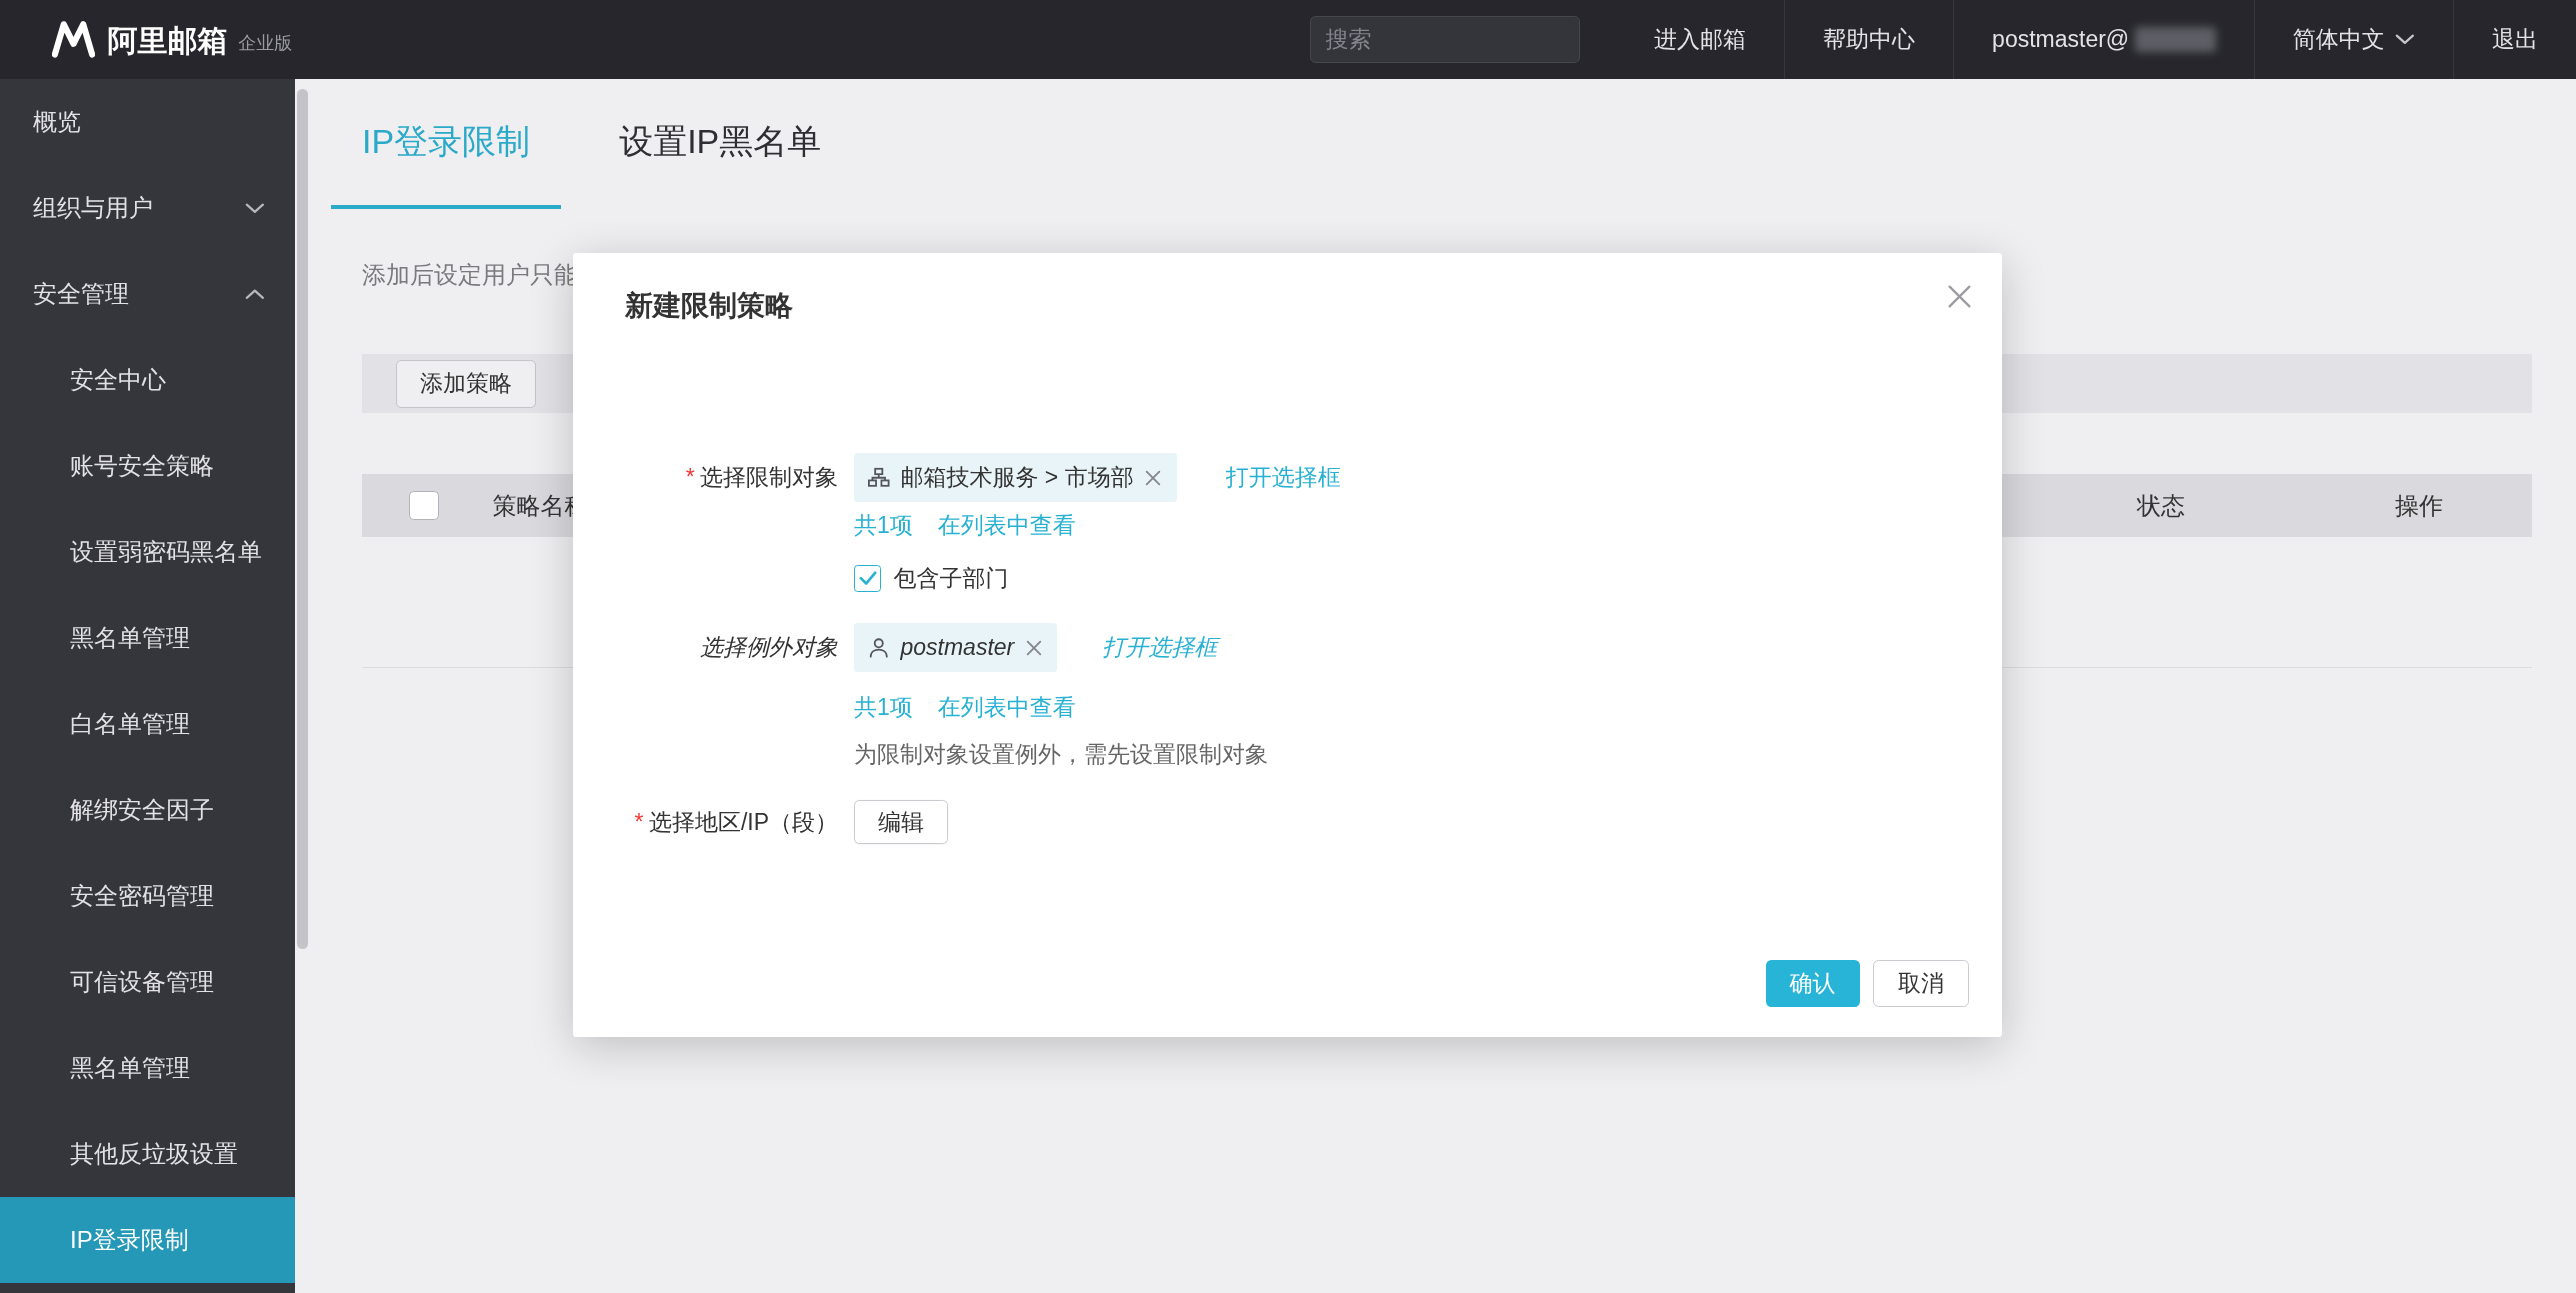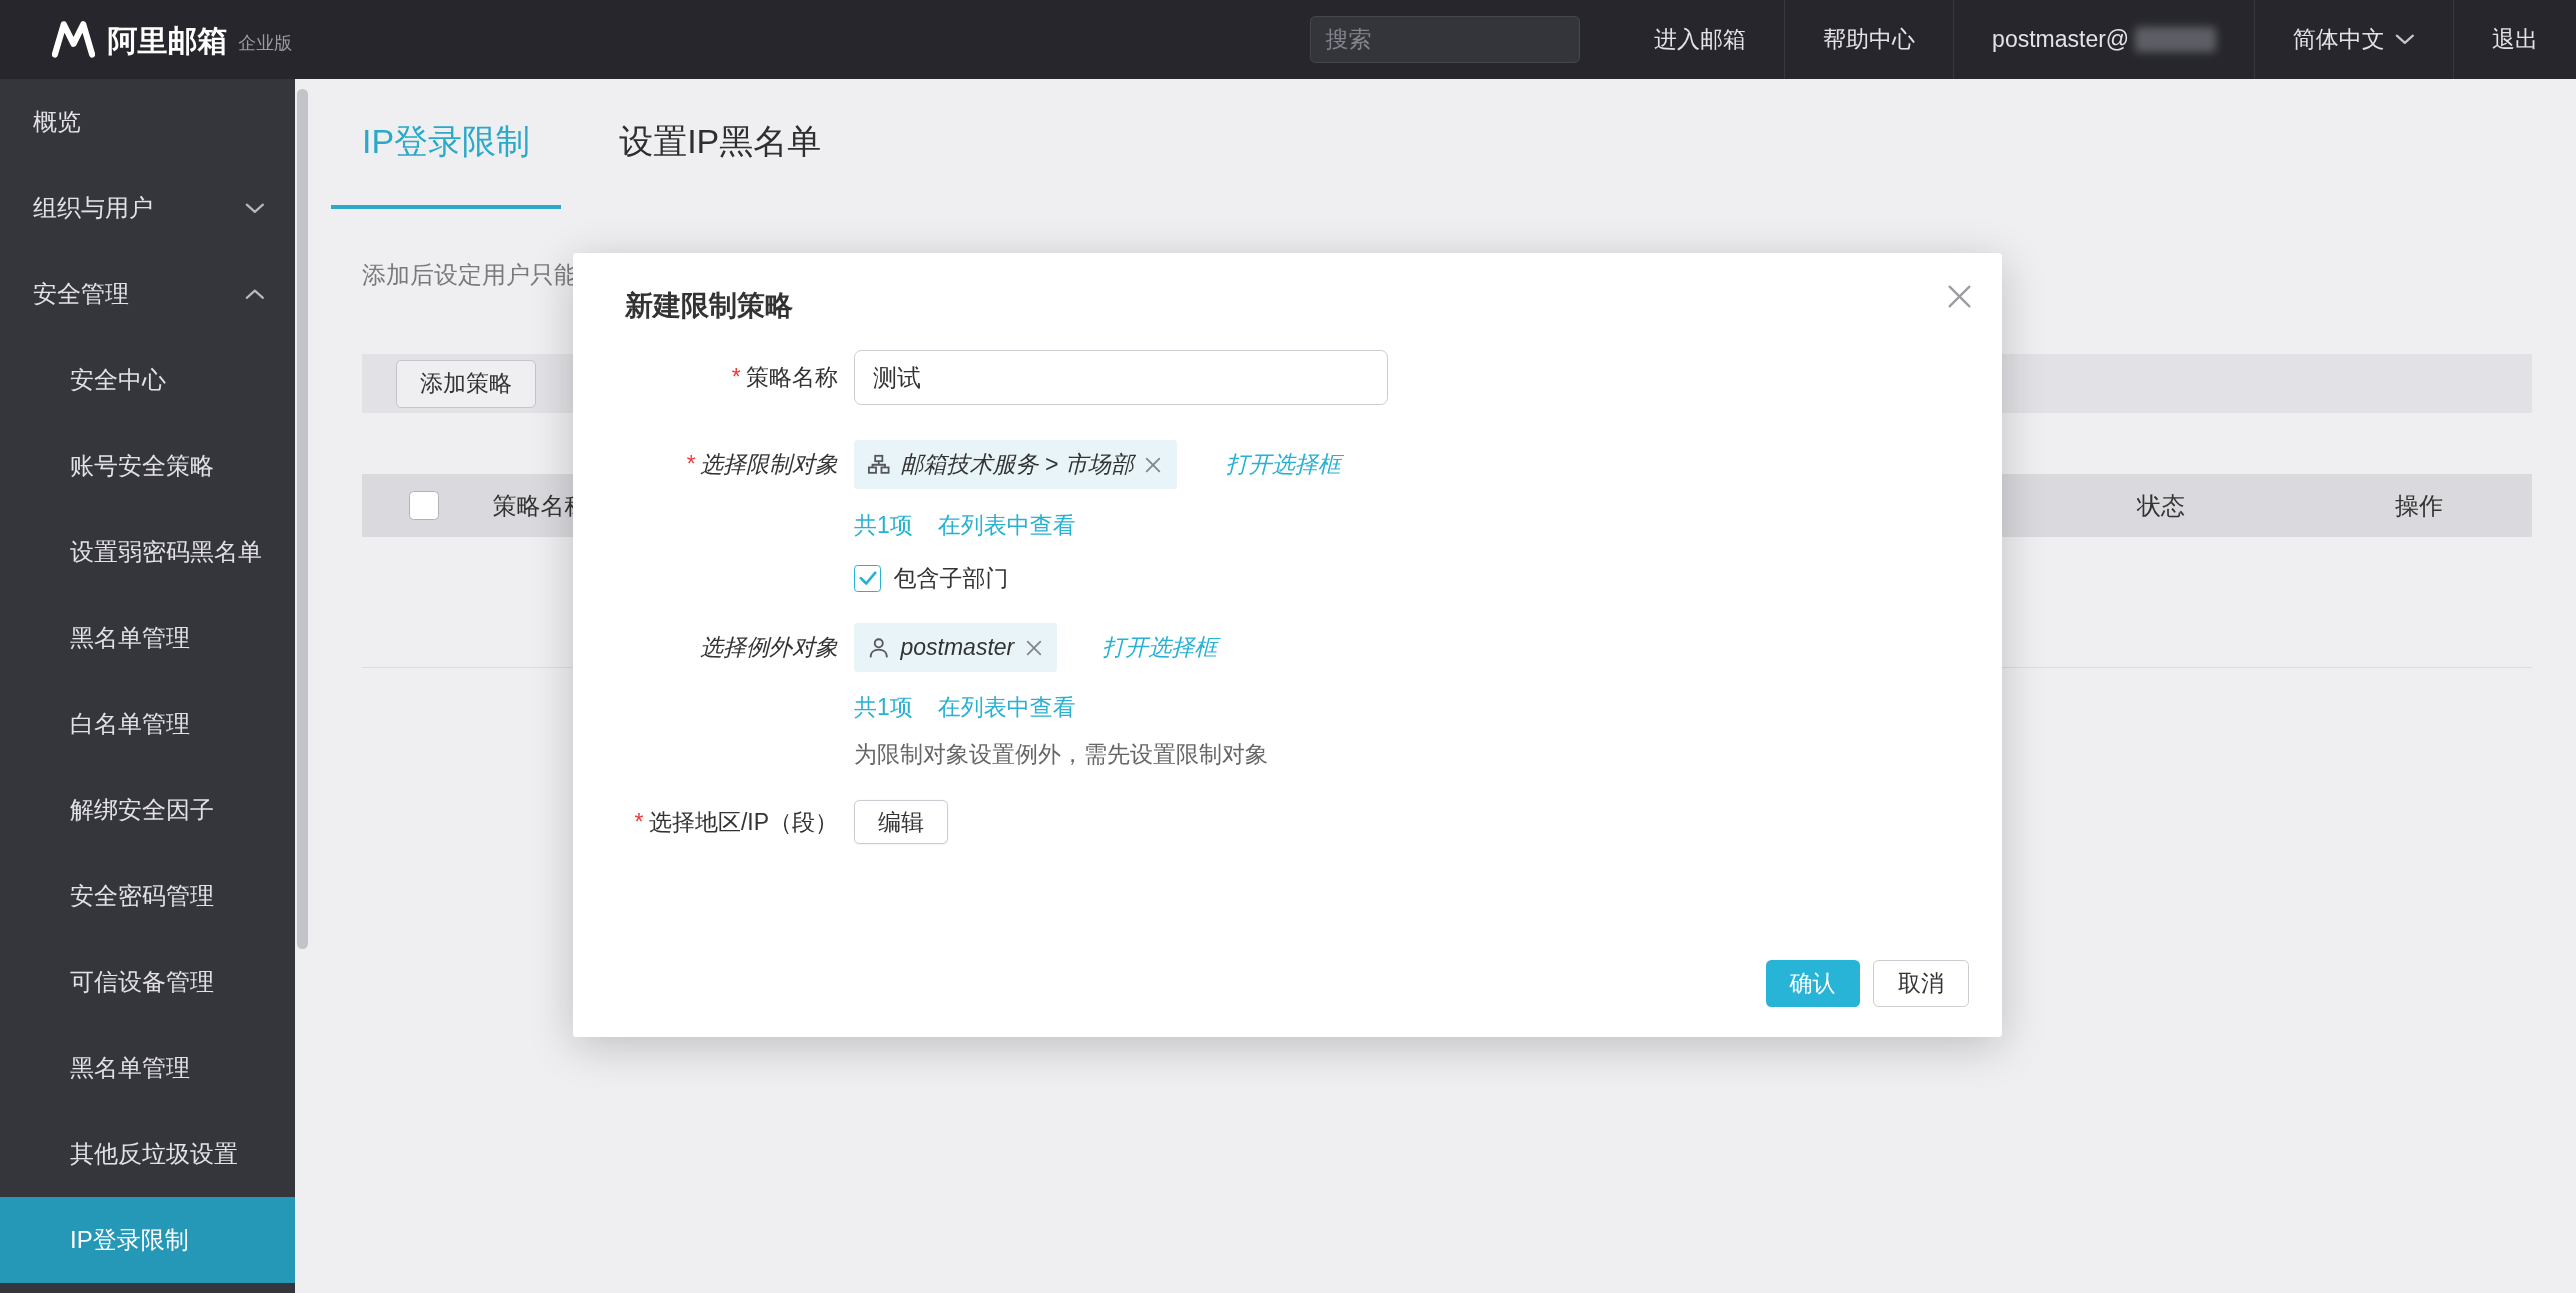--- a/index.html
+++ b/index.html
@@ -186,30 +186,22 @@
   </div>
 </div>
 
 <div class="modal">
   <div class="modal-title">新建限制策略</div>
   <svg class="modal-close" viewBox="0 0 30 30">
     <line x1="4" y1="4" x2="26" y2="26" stroke="#9b9ba1" stroke-width="2.5" stroke-linecap="round"></line>
     <line x1="26" y1="4" x2="4" y2="26" stroke="#9b9ba1" stroke-width="2.5" stroke-linecap="round"></line>
   </svg>
 
-  <div class="form-row" style="top:97px; height:55px;">
-    <div class="form-label">
-      <span class="req">*</span><span>策略名称</span>
-    </div>
-    <div class="form-control">
-      <input class="text-input" type="text" value="测试" style="">
-    </div>
-  </div>
-
-  <div class="form-row" style="top:187px; height:49px;font-style:italic;">
+
+  <div class="form-row" style="top:200px; height:49px;">
     <div class="form-label">
       <span class="req">*</span><span>选择限制对象</span>
     </div>
     <div class="form-control">
       <span class="tag">
         <svg width="21.5" height="21.5" viewBox="0 0 24 24">
           <rect x="8" y="2" width="8" height="6" fill="none" stroke="#55555c" stroke-width="2"></rect>
           <rect x="1" y="15" width="8" height="6" fill="none" stroke="#55555c" stroke-width="2"></rect>
           <rect x="15" y="15" width="8" height="6" fill="none" stroke="#55555c" stroke-width="2"></rect>
           <path d="M12 8 V12 M5 15 V12 H19 V15" fill="none" stroke="#55555c" stroke-width="2"></path>

